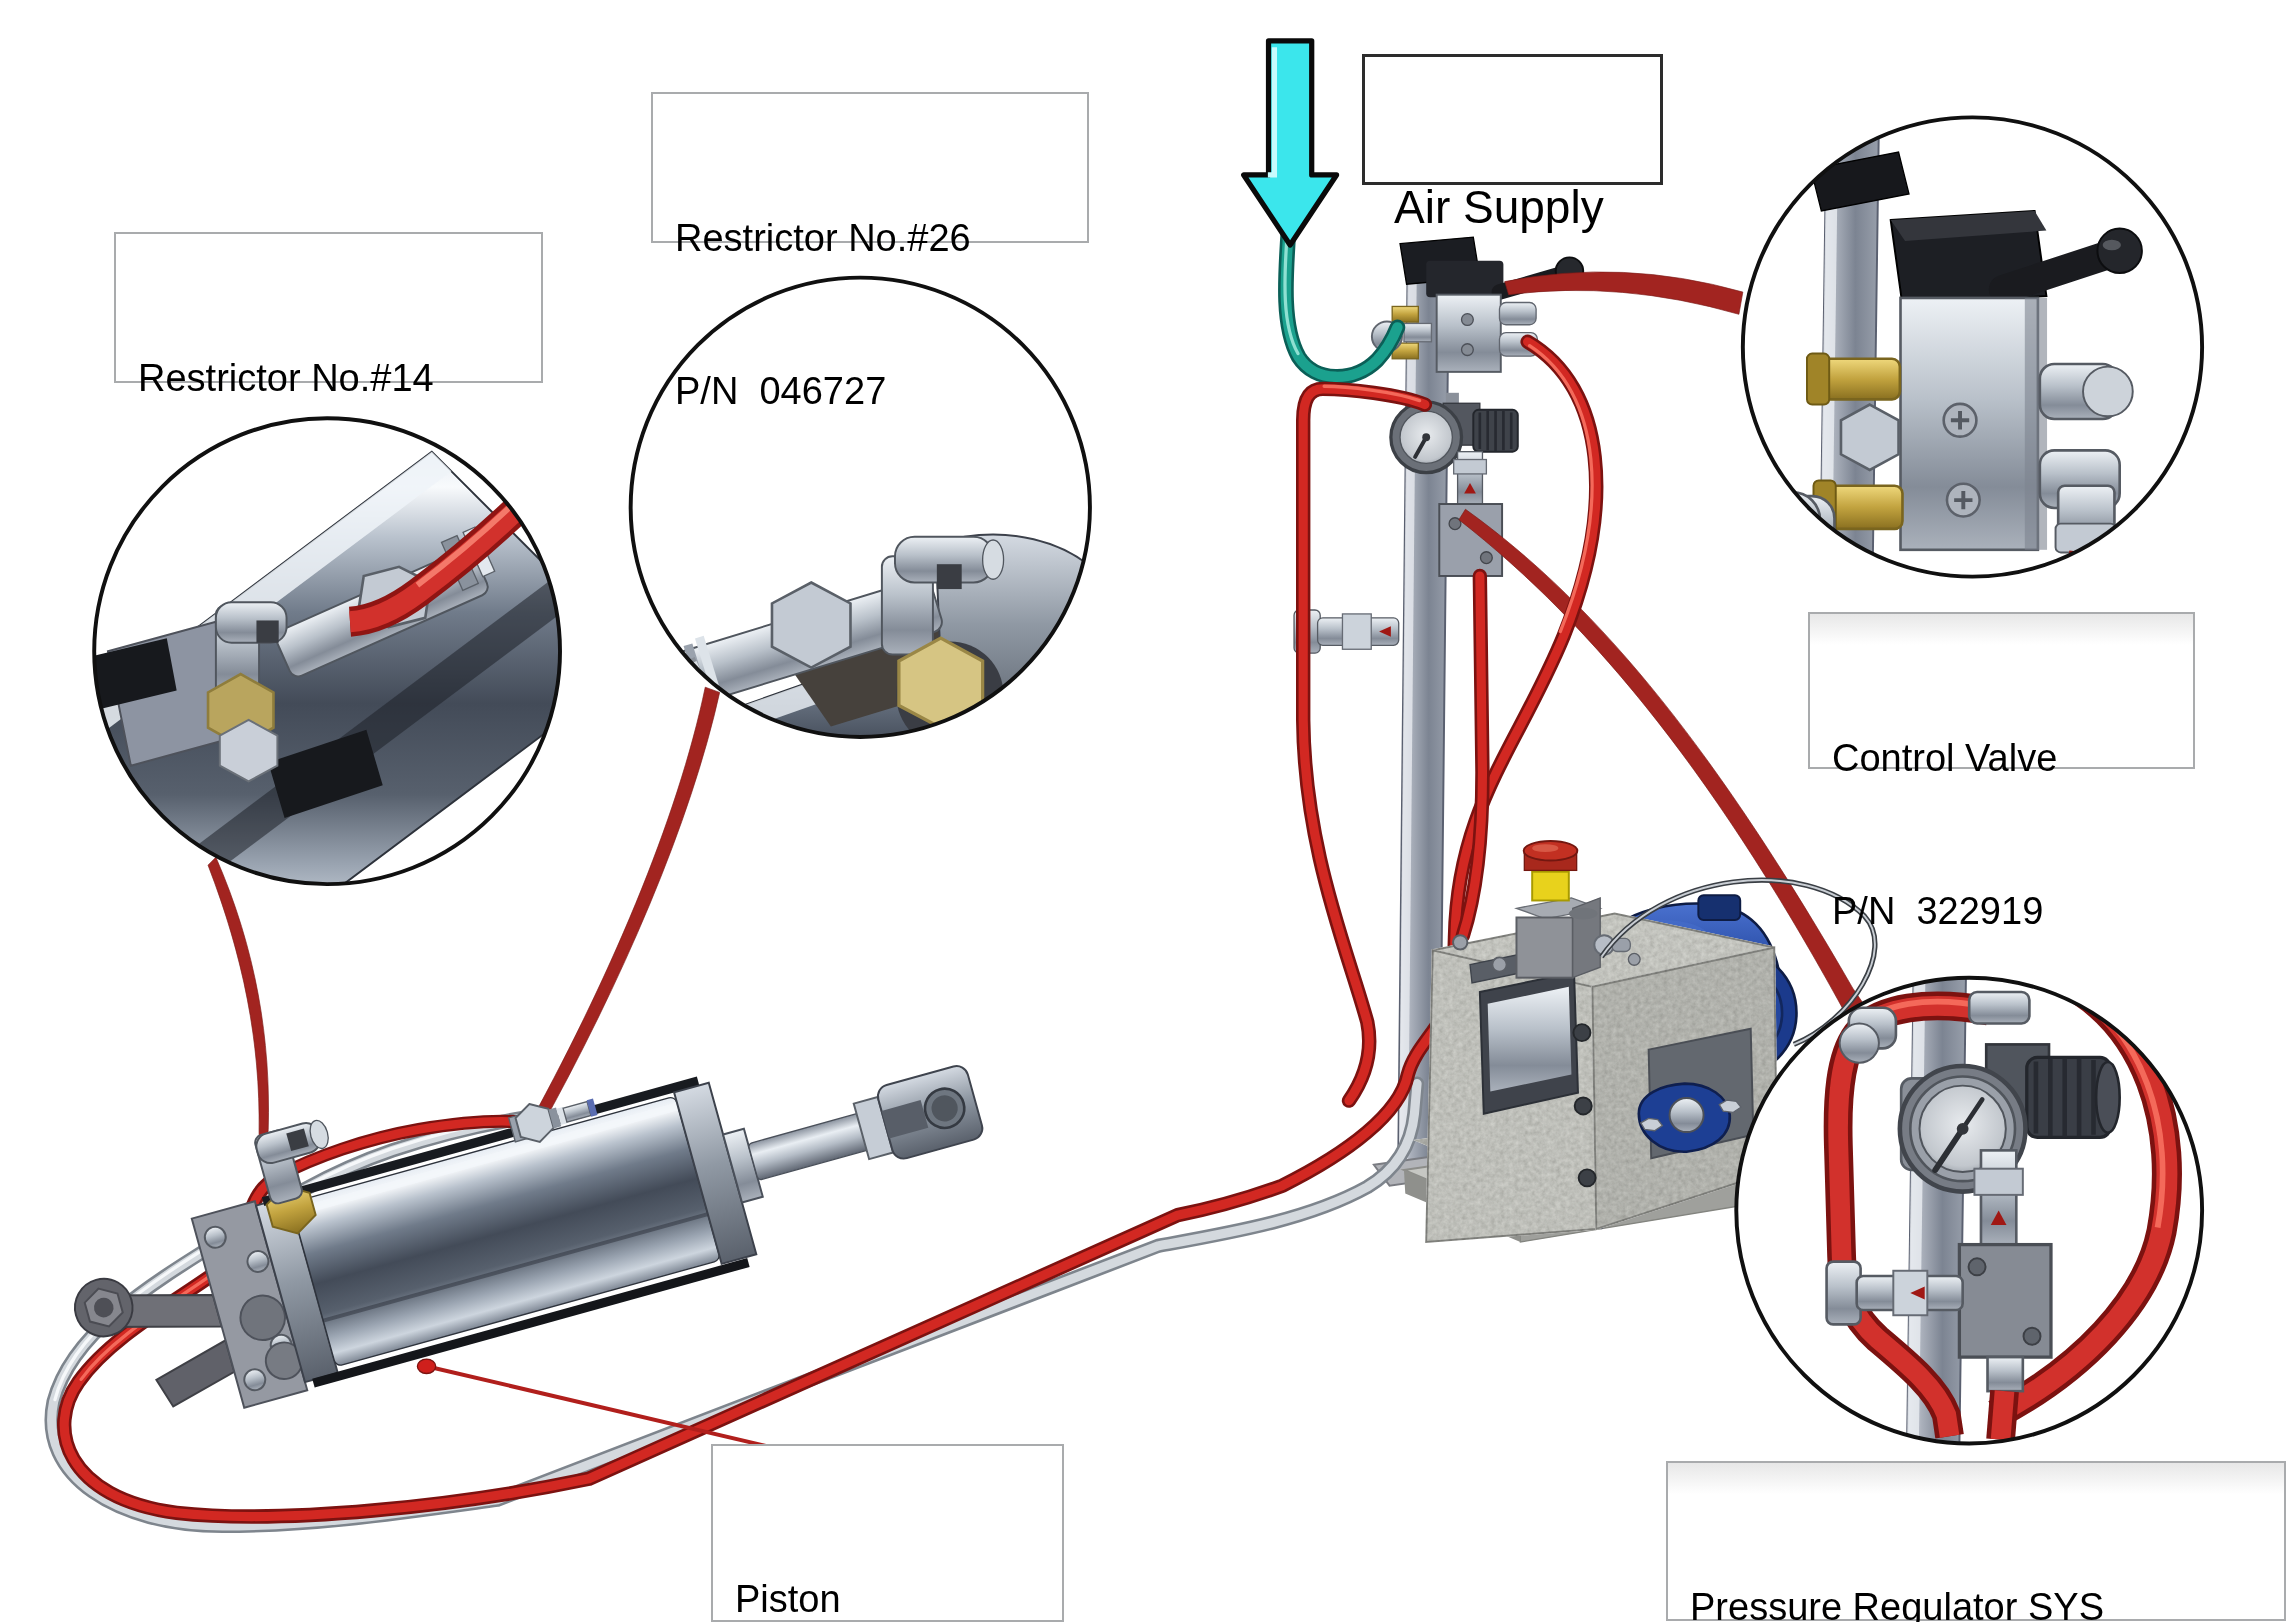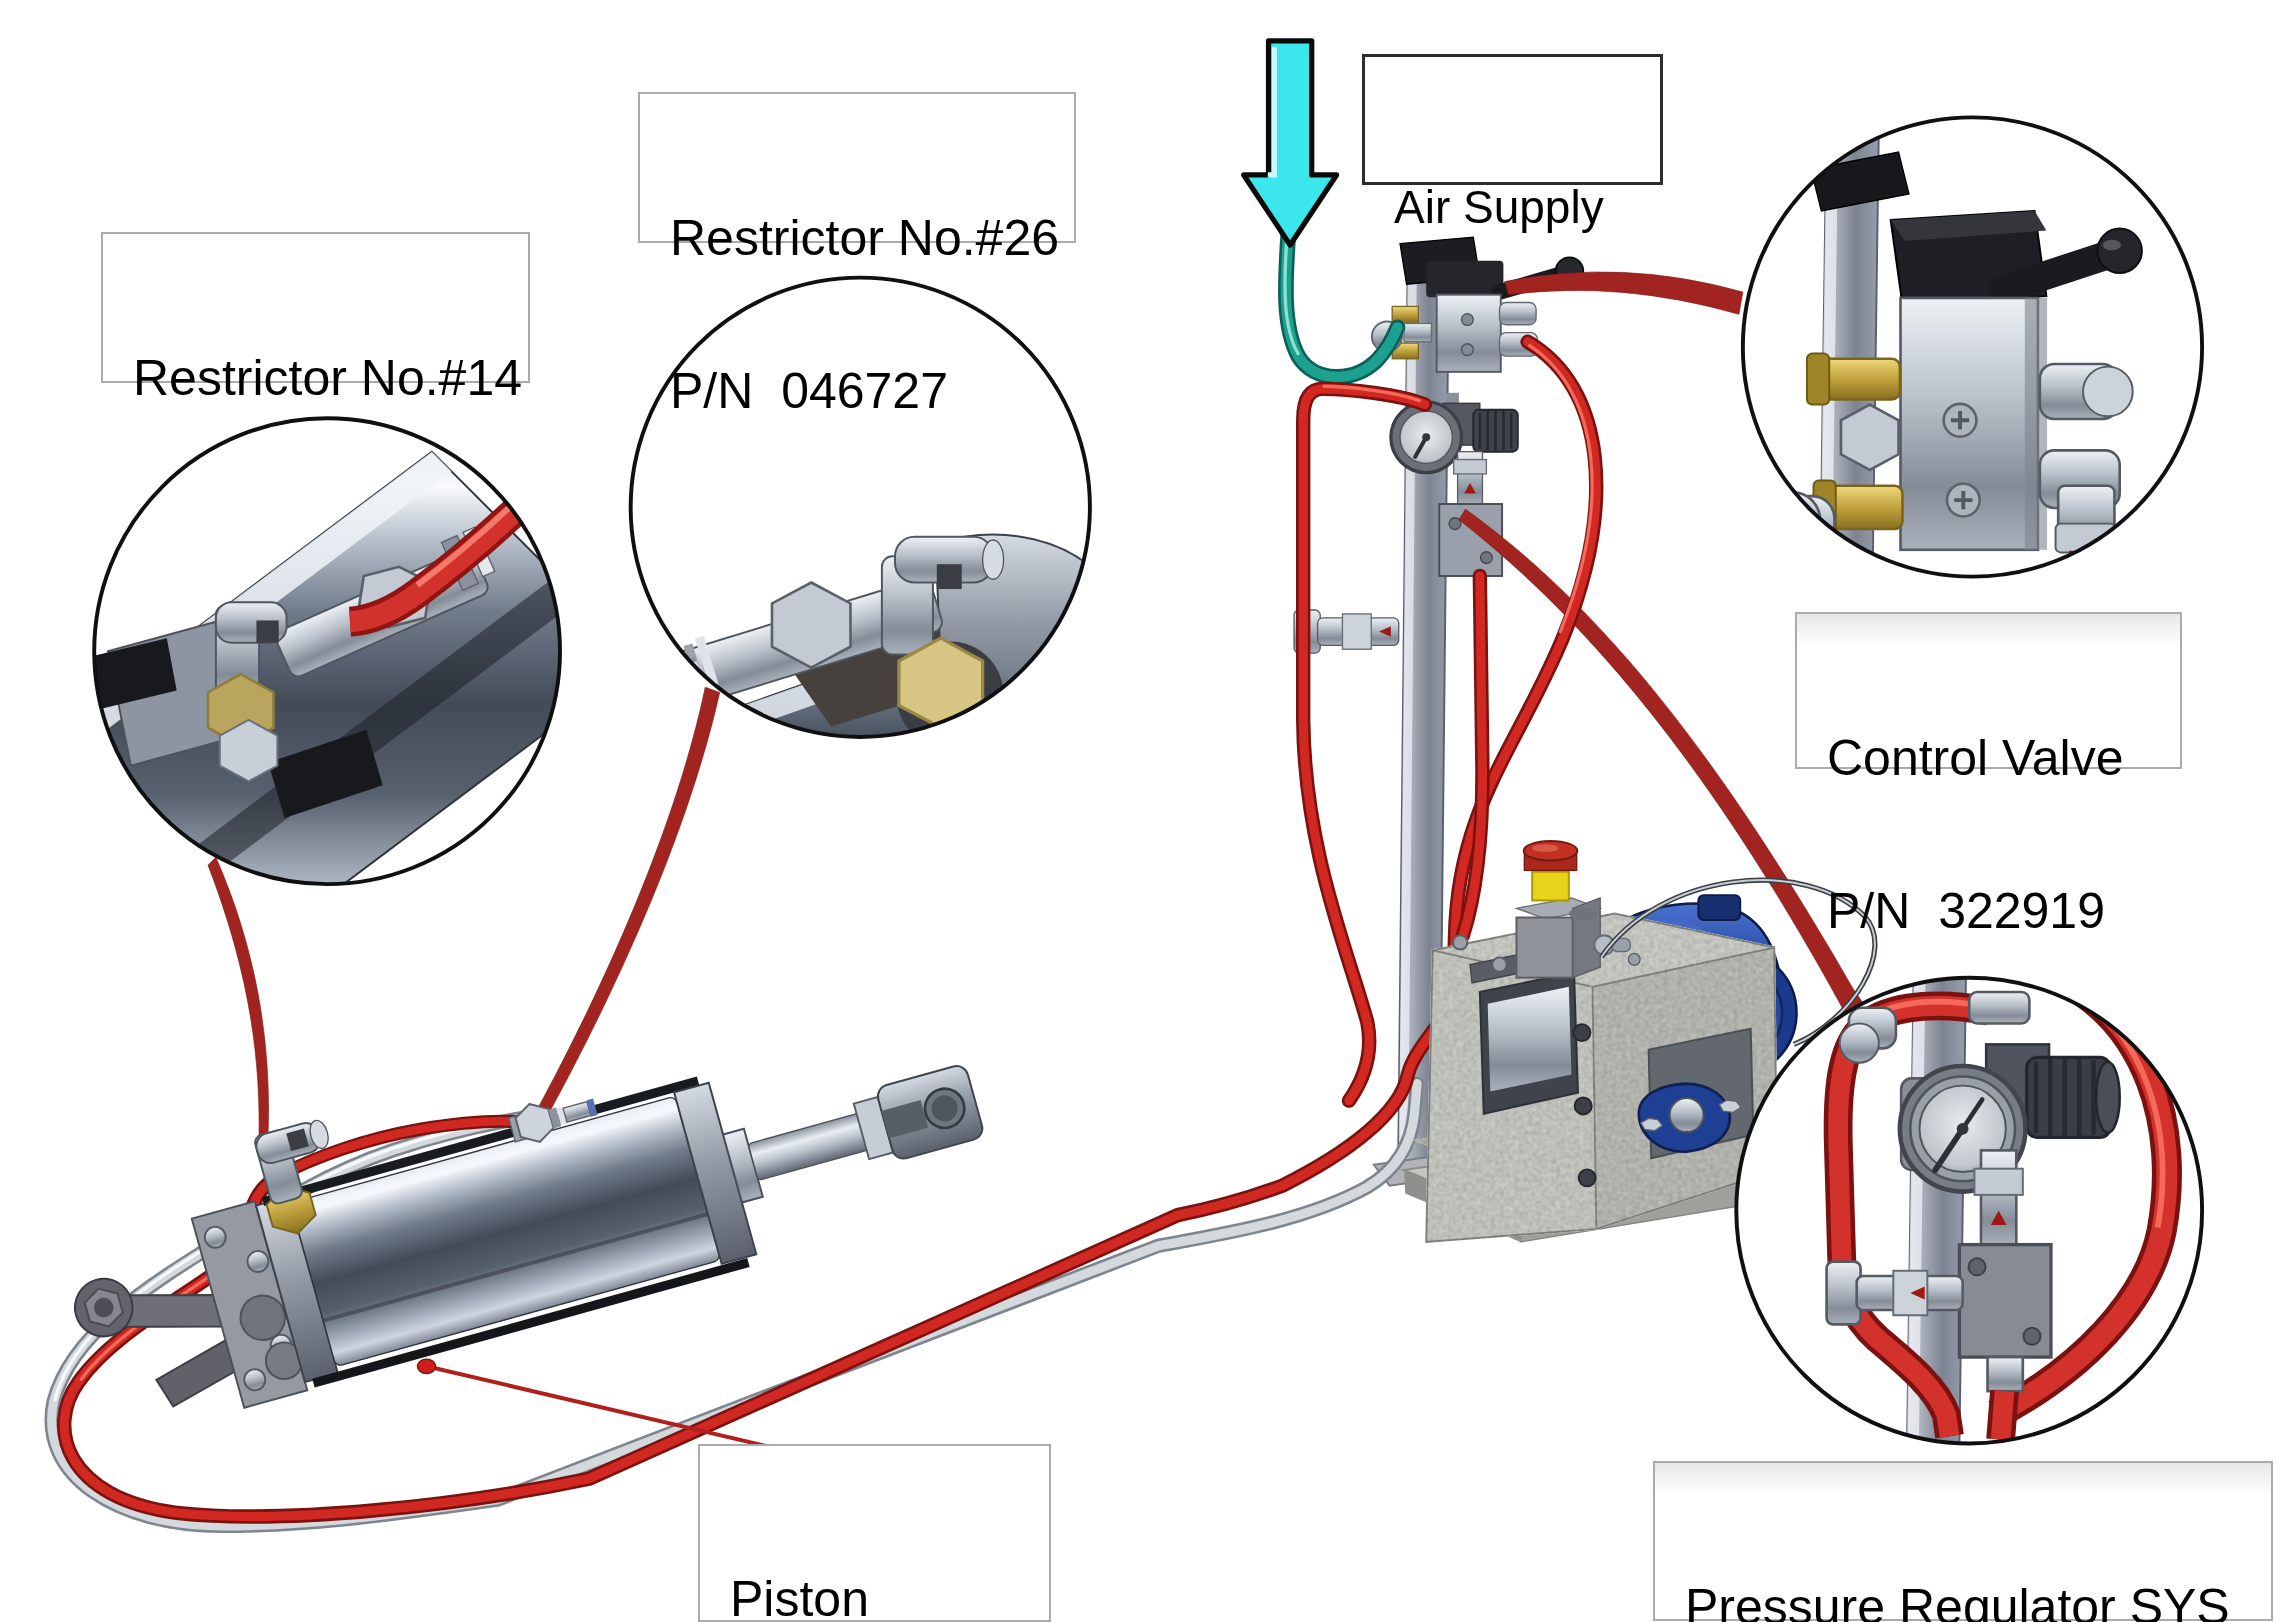--- a/index.html
+++ b/index.html
@@ -1,20 +1,20 @@
 <!DOCTYPE html>
 <html style="font-size:10.5px"><head>
 <meta charset="utf-8">
 <style>
   html,body{margin:0;padding:0;background:#fff;}
   .stage{position:relative;width:2295px;height:1623px;background:#ffffff;overflow:hidden;
          font-family:"Liberation Sans",sans-serif;}
   .stage svg{position:absolute;left:0;top:0;}
   .plabel{position:absolute;background:#ffffff;border:2px solid #a9abad;color:#000;
-          font-size:50px;line-height:51px;padding:17px 30px;white-space:pre;z-index:5;}
+          font-size:38px;line-height:51px;padding:17px 22px;white-space:pre;z-index:5;margin-left:13px;}
   .plabel.shade{background:linear-gradient(180deg,#e7e7e7,#ffffff 20%);}
   .airlabel{position:absolute;background:#ffffff;border:3.3px solid #2c2c2c;color:#000;
           font-size:46px;line-height:50px;padding:25px 29px;white-space:pre;z-index:5;}
 </style>
 </head>
 <body>
 
 <div class="stage">
 
 <svg width="2295" height="1623" viewBox="0 0 3508 2480">

